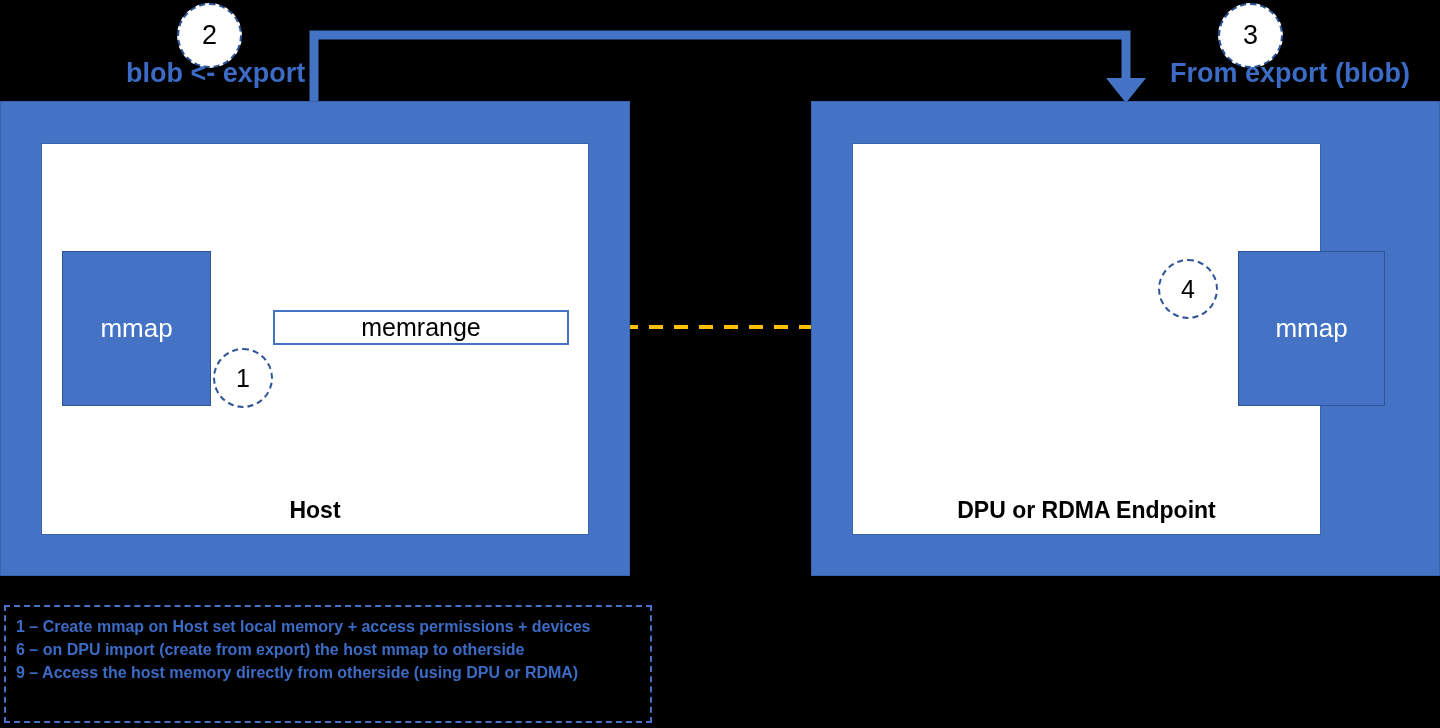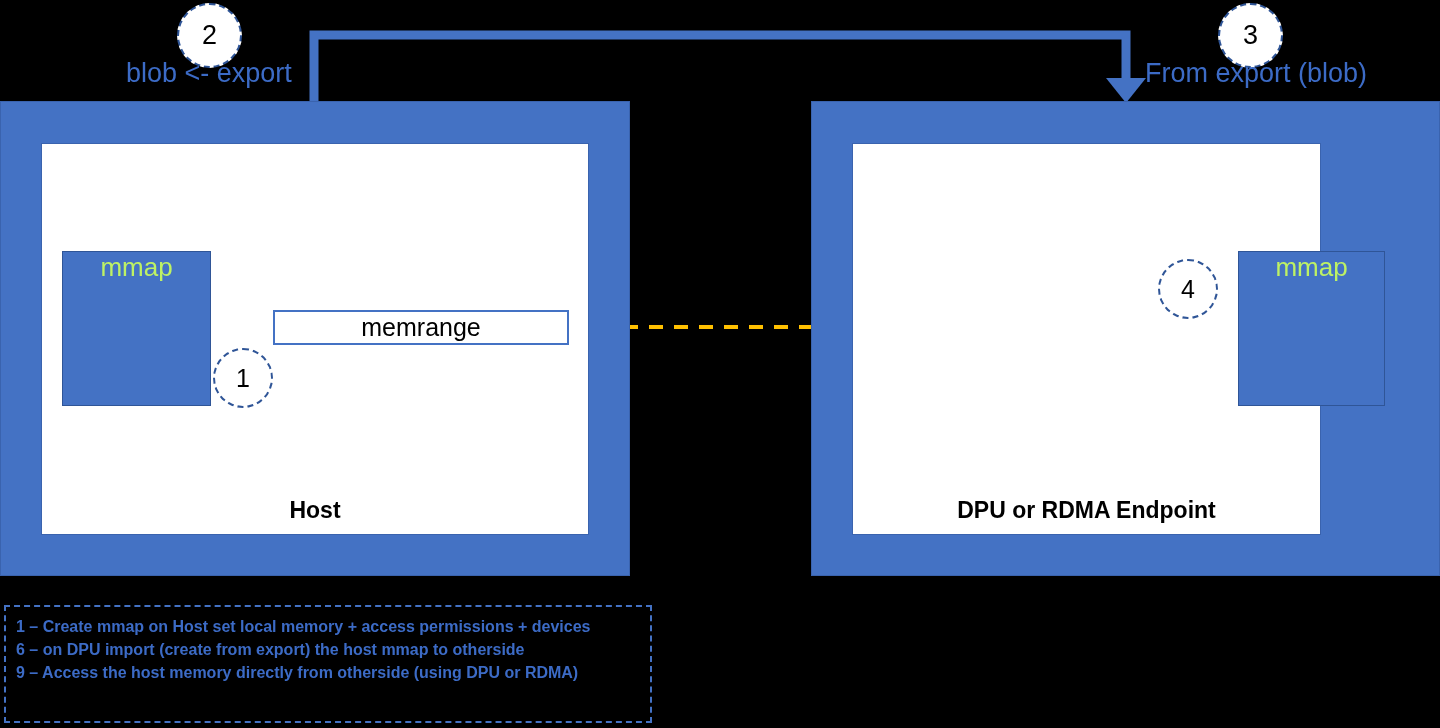--- a/index.html
+++ b/index.html
@@ -47,24 +47,24 @@
     color: #000000;
     white-space: nowrap;
   }
 
   
   .mmap-box {
     position: absolute;
     background: #4472C4;
     box-sizing: border-box;
     border: 1px solid #2F5597;
-    color: #bef264;
+    color: #ffffff;
     font-size: 26px;
     display: flex;
-    align-items: flex-start;
+    align-items: center;
     justify-content: center;
   }
   #mmap-host { left: 62px;   top: 251px; width: 149px; height: 155px; }
   #mmap-dpu  { left: 1238px; top: 251px; width: 147px; height: 155px; }
 
   
   #memrange-box {
     position: absolute;
     left: 273px;
     top: 310px;
@@ -111,26 +111,26 @@
     font-size: 27px;
     color: #000000;
   }
   #circle-2 { left: 177px;  top: 3px; }
   #circle-3 { left: 1218px; top: 3px; }
 
   
   .top-caption {
     position: absolute;
     font-size: 27px;
-    font-weight: normal;
+    font-weight: bold;
     color: #3C6BC6;
     white-space: nowrap;
   }
   #caption-export { left: 126px;  top: 58px; }
-  #caption-import { left: 1145px; top: 58px; }
+  #caption-import { left: 1170px; top: 58px; }
 
   
   #blue-connector {
     position: absolute;
     left: 0;
     top: 0;
     width: 1440px;
     height: 728px;
     pointer-events: none;
   }

